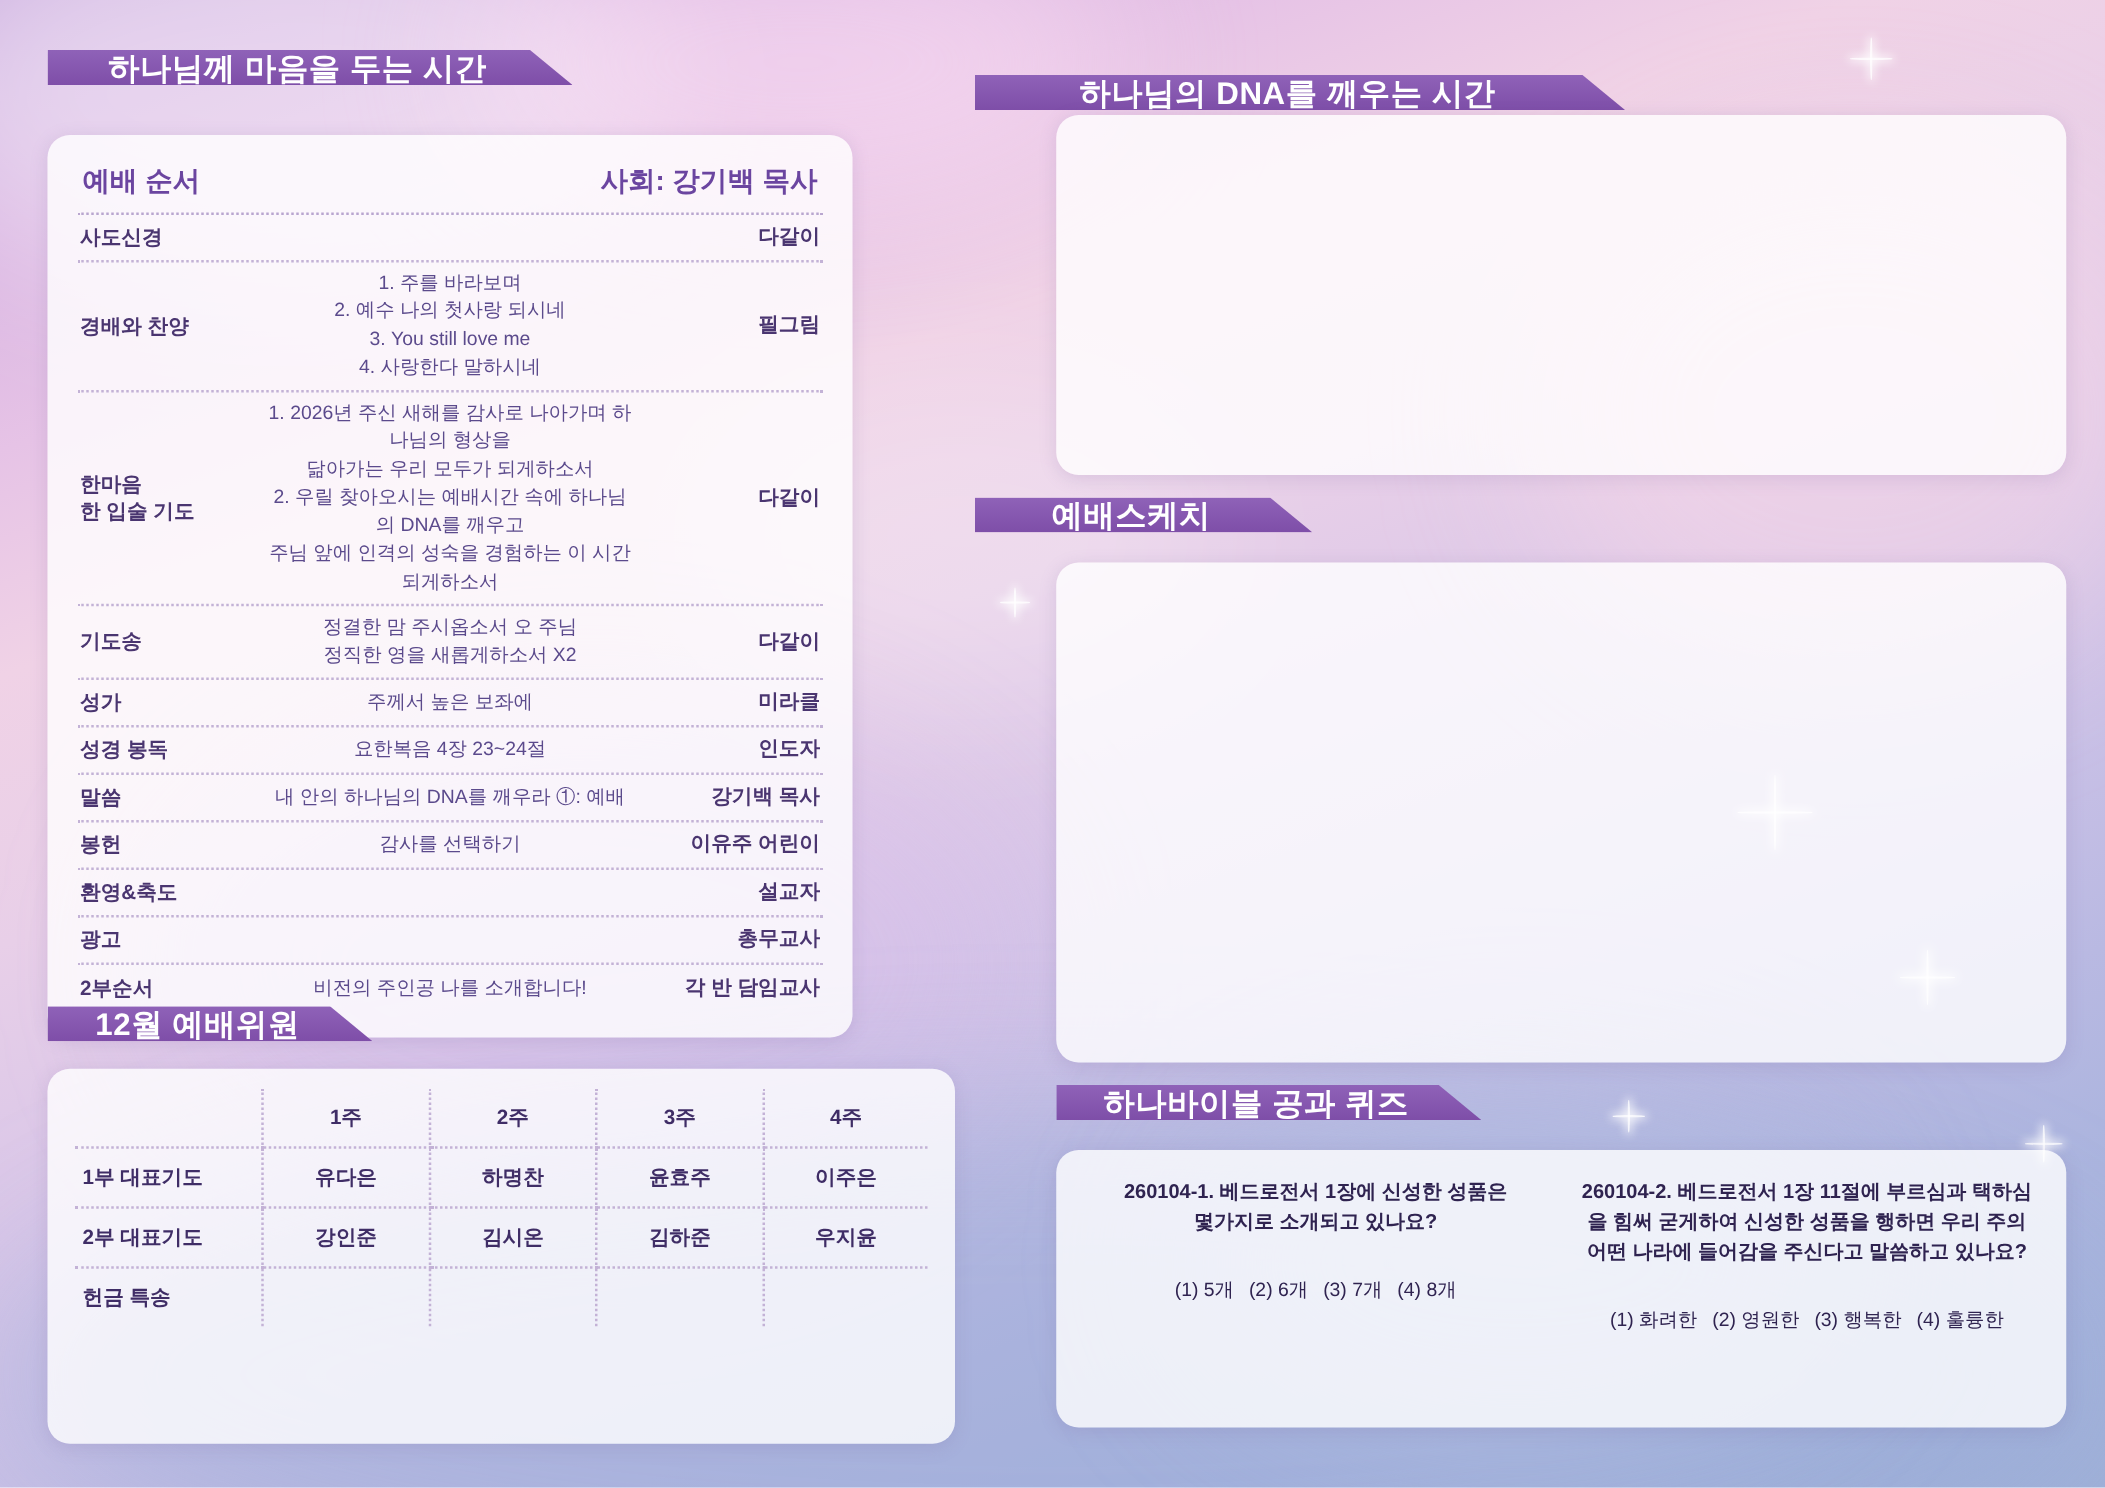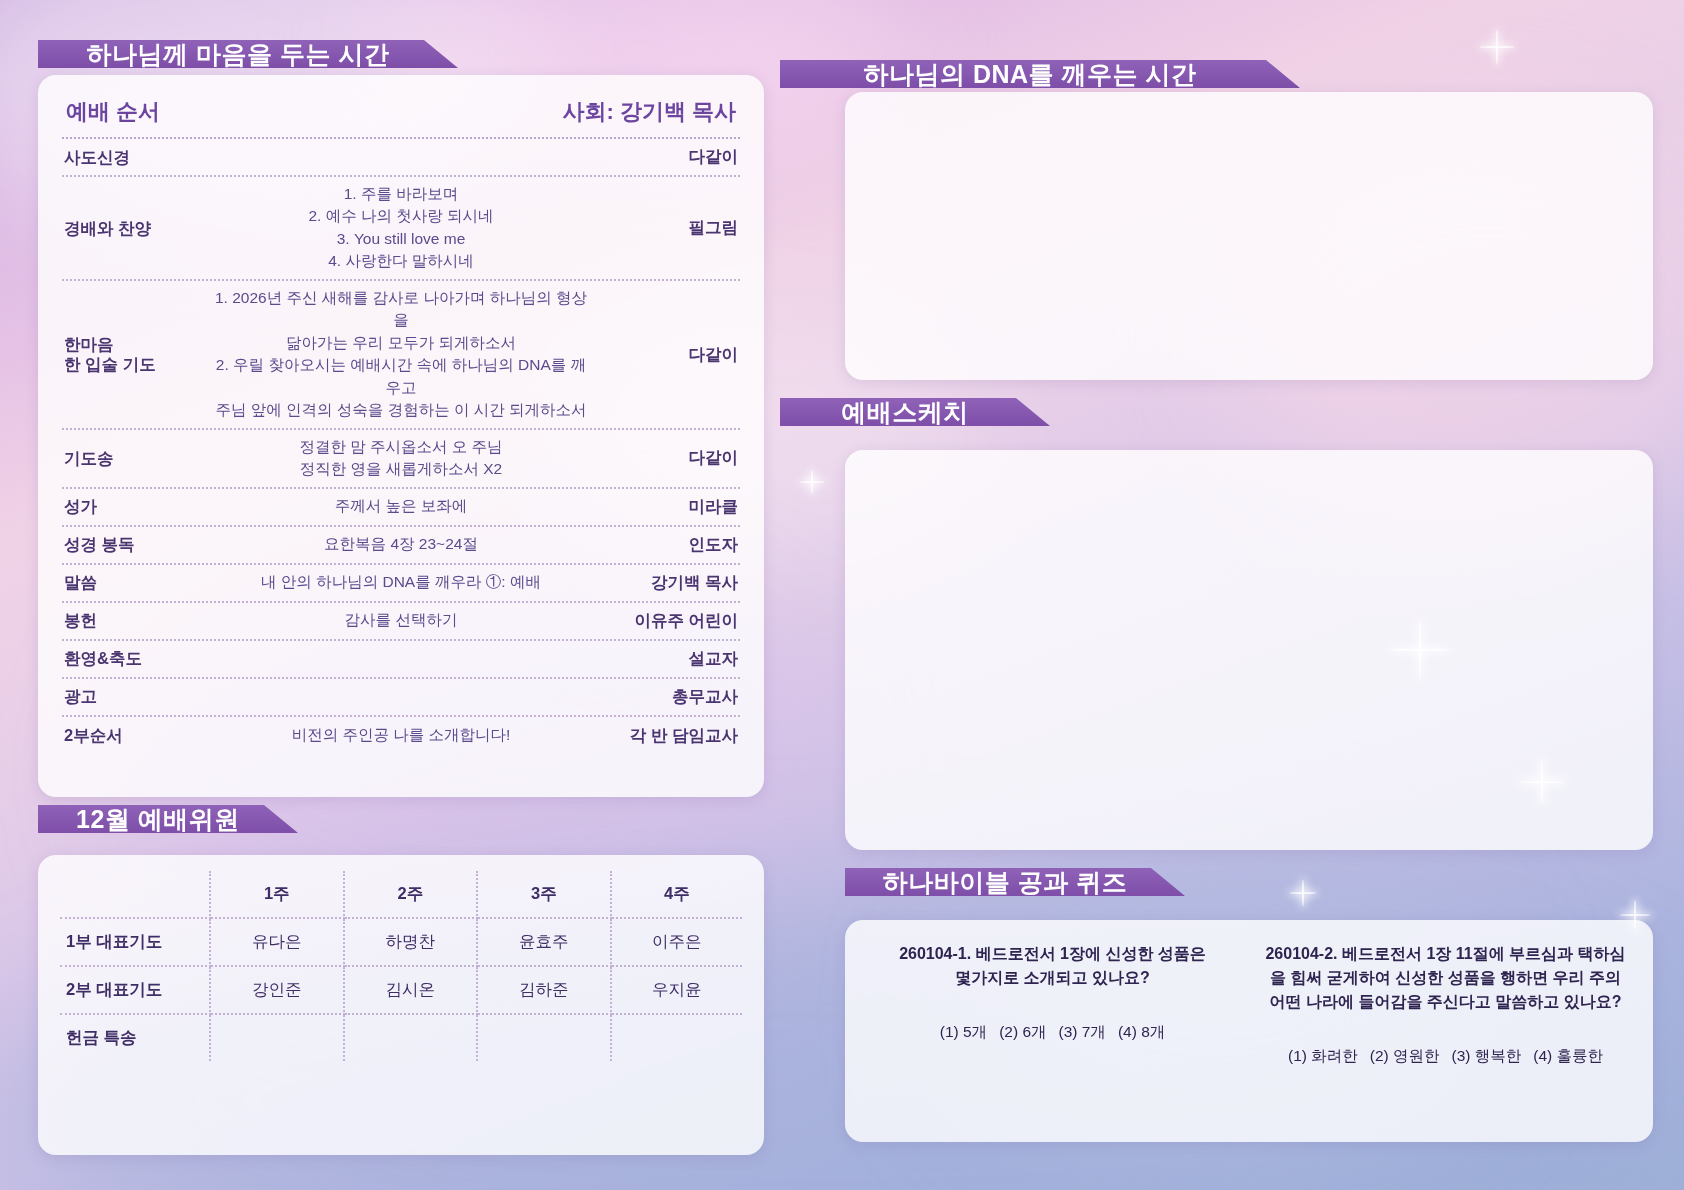--- a/index.html
+++ b/index.html
@@ -55,21 +55,21 @@
   .ribbon .txt { transform: translateX(-6px); }
 
   .panel {
     position: absolute;
     background: rgba(255,255,255,.80);
     border-radius: 18px;
     box-shadow: 0 3px 14px rgba(120,100,160,.18);
   }
 
   
-  #order-panel { left: 38px; top: 75px; width: 726px; height: 722px; padding: 16px 24px; }
+  #order-panel { left: 38px; top: 108px; width: 644px; height: 722px; padding: 16px 24px; }
   .order-head {
     display: flex; justify-content: space-between; align-items: flex-end;
     color: #6b45a0; font-size: 22px; font-weight: bold;
     padding: 6px 4px 10px 4px;
     border-bottom: 2px dotted #b9a6cf;
   }
   .order-row {
     display: flex; align-items: center;
     border-bottom: 2px dotted #c3b2d6;
     min-height: 38px;
@@ -83,20 +83,21 @@
   
   #committee-panel { left: 38px; top: 855px; width: 726px; height: 300px; padding: 16px 22px; }
   table.committee { width: 100%; border-collapse: collapse; }
   table.committee td, table.committee th {
     text-align: center;
     font-size: 16.5px;
     color: #3f2d66;
     padding: 12px 4px;
     border-bottom: 2px dotted #c3b2d6;
     border-right: 2px dotted #c3b2d6;
+    font-weight: bold;
   }
   table.committee tr:last-child td { border-bottom: none; }
   table.committee td:last-child, table.committee th:last-child { border-right: none; }
   table.committee th { font-weight: bold; }
   table.committee .rowhead { text-align: left; font-weight: bold; width: 150px; padding-left: 6px; }
   table.committee .corner { border-bottom: 2px dotted #c3b2d6; }
 
   
   #dna-panel { left: 845px; top: 92px; width: 808px; height: 288px; }
   #sketch-panel { left: 845px; top: 450px; width: 808px; height: 400px; }

